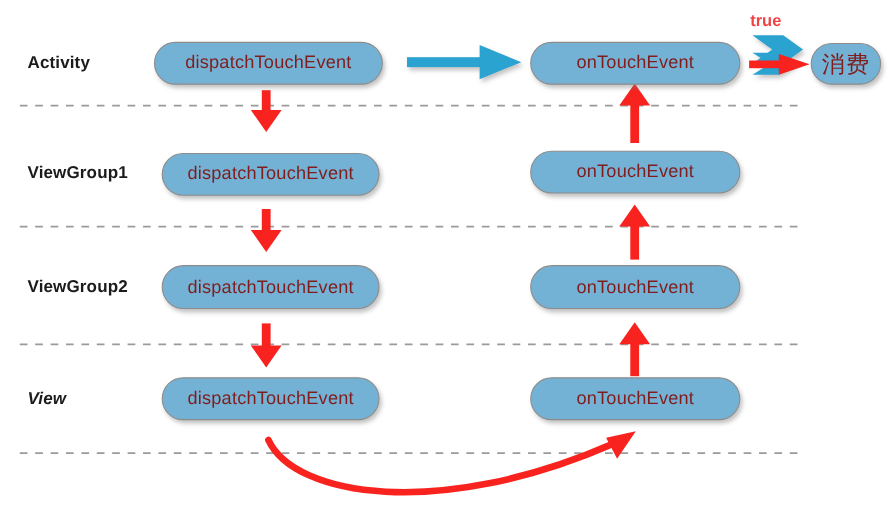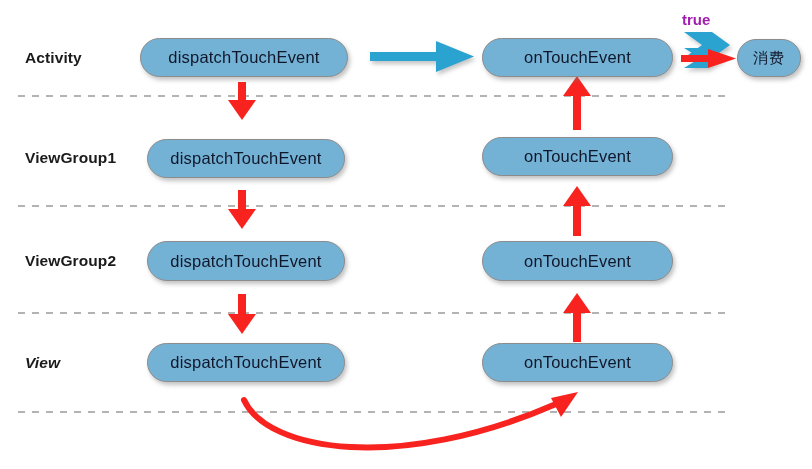--- a/index.html
+++ b/index.html
@@ -35,40 +35,40 @@
     white-space: nowrap;
     letter-spacing: 0.1px;
     line-height: 1;
   }
   .node {
     position: absolute;
     box-sizing: border-box;
     background: #74b2d5;
     border: 1.6px solid #8c8c8c;
     border-radius: 999px;
-    color: #0f172a;
+    color: #7f1d1d;
     font-family: "Liberation Sans", sans-serif;
     font-size: 16.5px;
     display: flex;
     align-items: center;
     justify-content: center;
     white-space: nowrap;
     box-shadow: 2px 3px 4px rgba(120,120,120,0.45);
     letter-spacing: 0.2px;
   }
   .node.consume {
-    font-size: 15px;
+    font-size: 21px;
     letter-spacing: 1px;
   }
   .true-label {
     position: absolute;
     font-family: "Liberation Sans", sans-serif;
     font-size: 15px;
     font-weight: bold;
-    color: #a21caf;
+    color: #ef4444;
     white-space: nowrap;
     line-height: 1;
   }
 </style>
 </head>
 <body>
 
 <div id="canvas">
 
   <svg id="svg-layer" viewBox="0 0 812 469">

